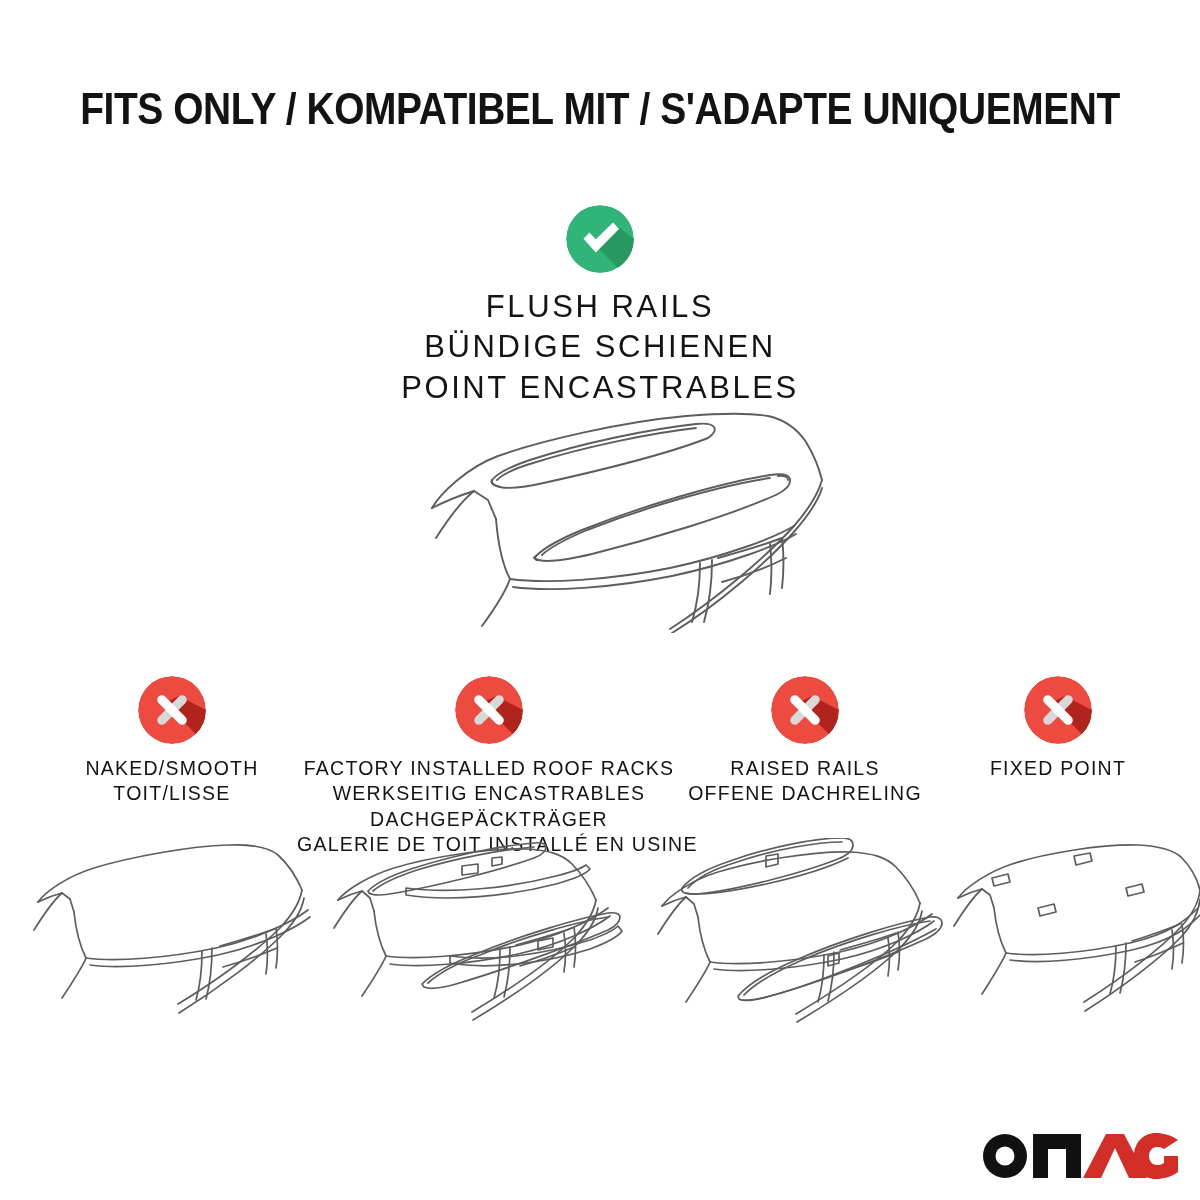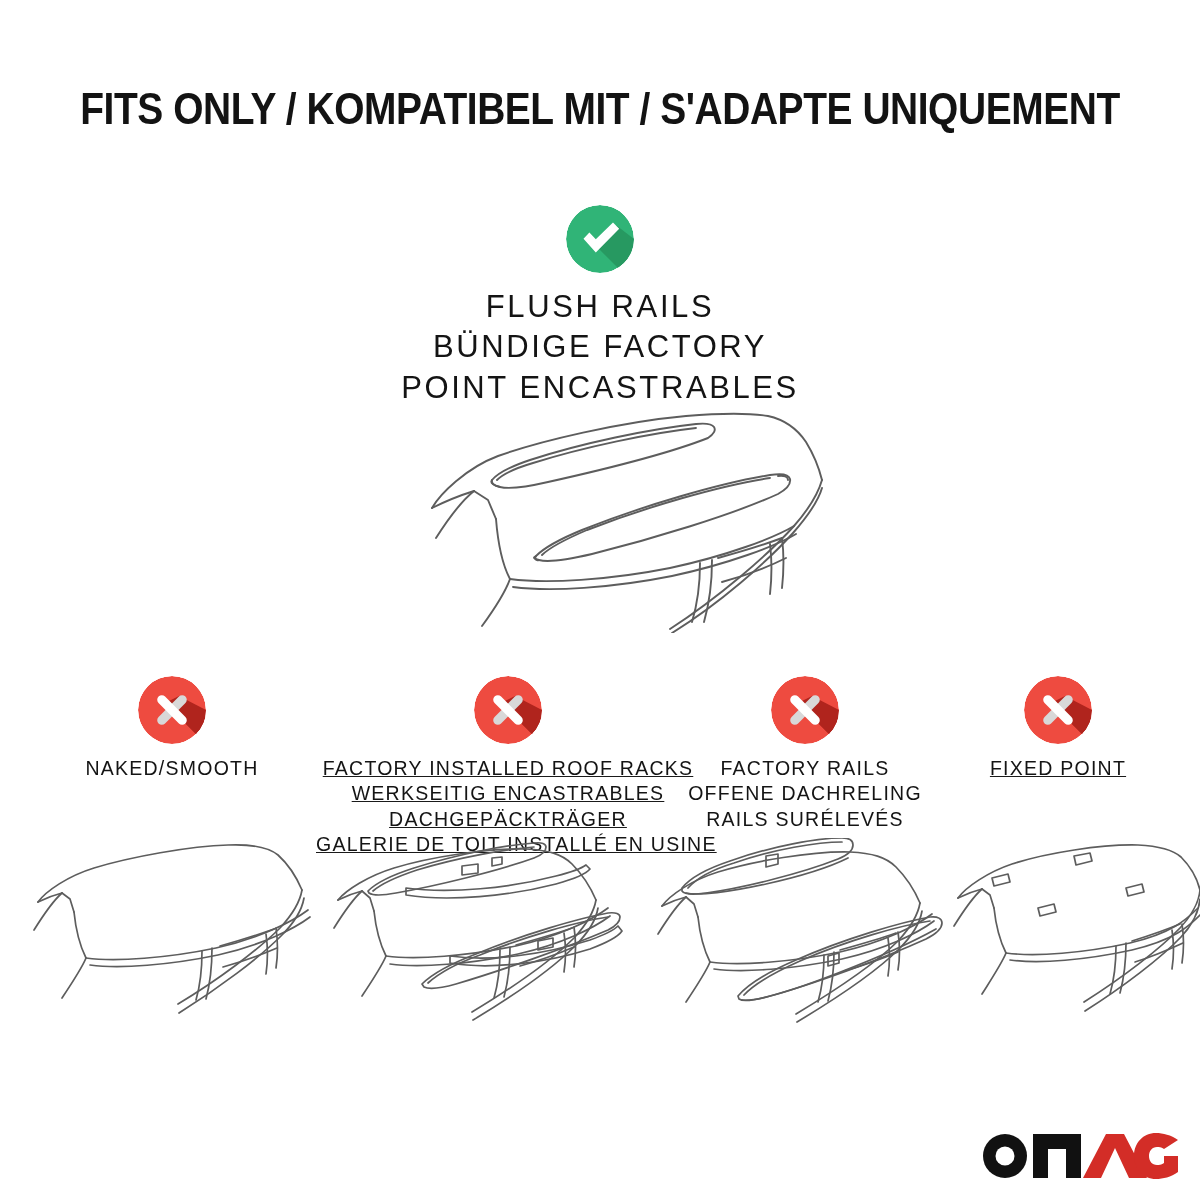--- a/index.html
+++ b/index.html
@@ -137,21 +137,21 @@
 
         <path d="M24.5 35.5 L31.5 42.5 L68 79 L68 34 L50.5 20.5 L29.5 41.5 Z" fill="#279961"></path>
 
         <path d="M17.5 33.8 L23.4 27.6 L29.8 34.2 L47.0 17.6 L53.2 23.8 L29.8 47.4 Z" fill="#ffffff"></path>
       </g>
     </svg>
   </div>
 
   <div id="fits-caption" class="light-caption">
     <div>FLUSH RAILS</div>
-    <div>BÜNDIGE FACTORY</div>
+    <div>BÜNDIGE SCHIENEN</div>
     <div>POINT ENCASTRABLES</div>
   </div>
 </div>
 
 <div id="flush-art">
   <svg viewBox="0 0 470 235" xmlns="http://www.w3.org/2000/svg" fill="none" stroke="#5d5d5d" stroke-width="1.9" stroke-linecap="round" stroke-linejoin="round">
 
     <path d="M62 110 C70 96 96 70 128 58 C170 43 250 24 316 18 C352 15 380 15 398 18
              C416 22 428 32 436 44 C444 57 449 70 452 82"></path>
 
@@ -211,24 +211,25 @@
             <g transform="rotate(45 34 34)">
               <rect x="29.4" y="15" width="9.2" height="38" rx="4.6" fill="#D8D8D8"></rect>
               <rect x="15" y="29.4" width="38" height="9.2" rx="4.6" fill="#ffffff"></rect>
             </g>
           </g>
         </svg>
       </div>
     </div>
     <div class="nf-caption light-caption">
       <div>NAKED/SMOOTH</div>
-    </div>
-  </div>
-
-  <div class="nf-col" style="left:316px; width:384px;text-decoration:underline;">
+      <div>TOIT/LISSE</div>
+    </div>
+  </div>
+
+  <div class="nf-col" style="left:297px; width:384px;">
     <div class="nf-badge-wrap">
       <div class="badge">
         <svg viewBox="0 0 68 68" xmlns="http://www.w3.org/2000/svg">
           <defs>
               <clipPath id="clipRed2">
                 <circle cx="34" cy="34" r="34"></circle>
               </clipPath>
             </defs>
           <g clip-path="url(#clipRed2)">
             <circle cx="34" cy="34" r="34" fill="#EE4B40"></circle>
@@ -265,27 +266,26 @@
             <path d="M41 41 L68 68 L68 41 Z" fill="#B0241D"></path>
             <g transform="rotate(45 34 34)">
               <rect x="29.4" y="15" width="9.2" height="38" rx="4.6" fill="#D8D8D8"></rect>
               <rect x="15" y="29.4" width="38" height="9.2" rx="4.6" fill="#ffffff"></rect>
             </g>
           </g>
         </svg>
       </div>
     </div>
     <div class="nf-caption light-caption">
-      <div>FACTORY RAILS</div>
+      <div>RAISED RAILS</div>
       <div>OFFENE DACHRELING</div>
-      <div>RAILS SURÉLEVÉS</div>
-    </div>
-  </div>
-
-  <div class="nf-col" style="left:938px; width:240px;text-decoration:underline;">
+    </div>
+  </div>
+
+  <div class="nf-col" style="left:938px; width:240px;">
     <div class="nf-badge-wrap">
       <div class="badge">
         <svg viewBox="0 0 68 68" xmlns="http://www.w3.org/2000/svg">
           <defs>
               <clipPath id="clipRed4">
                 <circle cx="34" cy="34" r="34"></circle>
               </clipPath>
             </defs>
           <g clip-path="url(#clipRed4)">
             <circle cx="34" cy="34" r="34" fill="#EE4B40"></circle>

